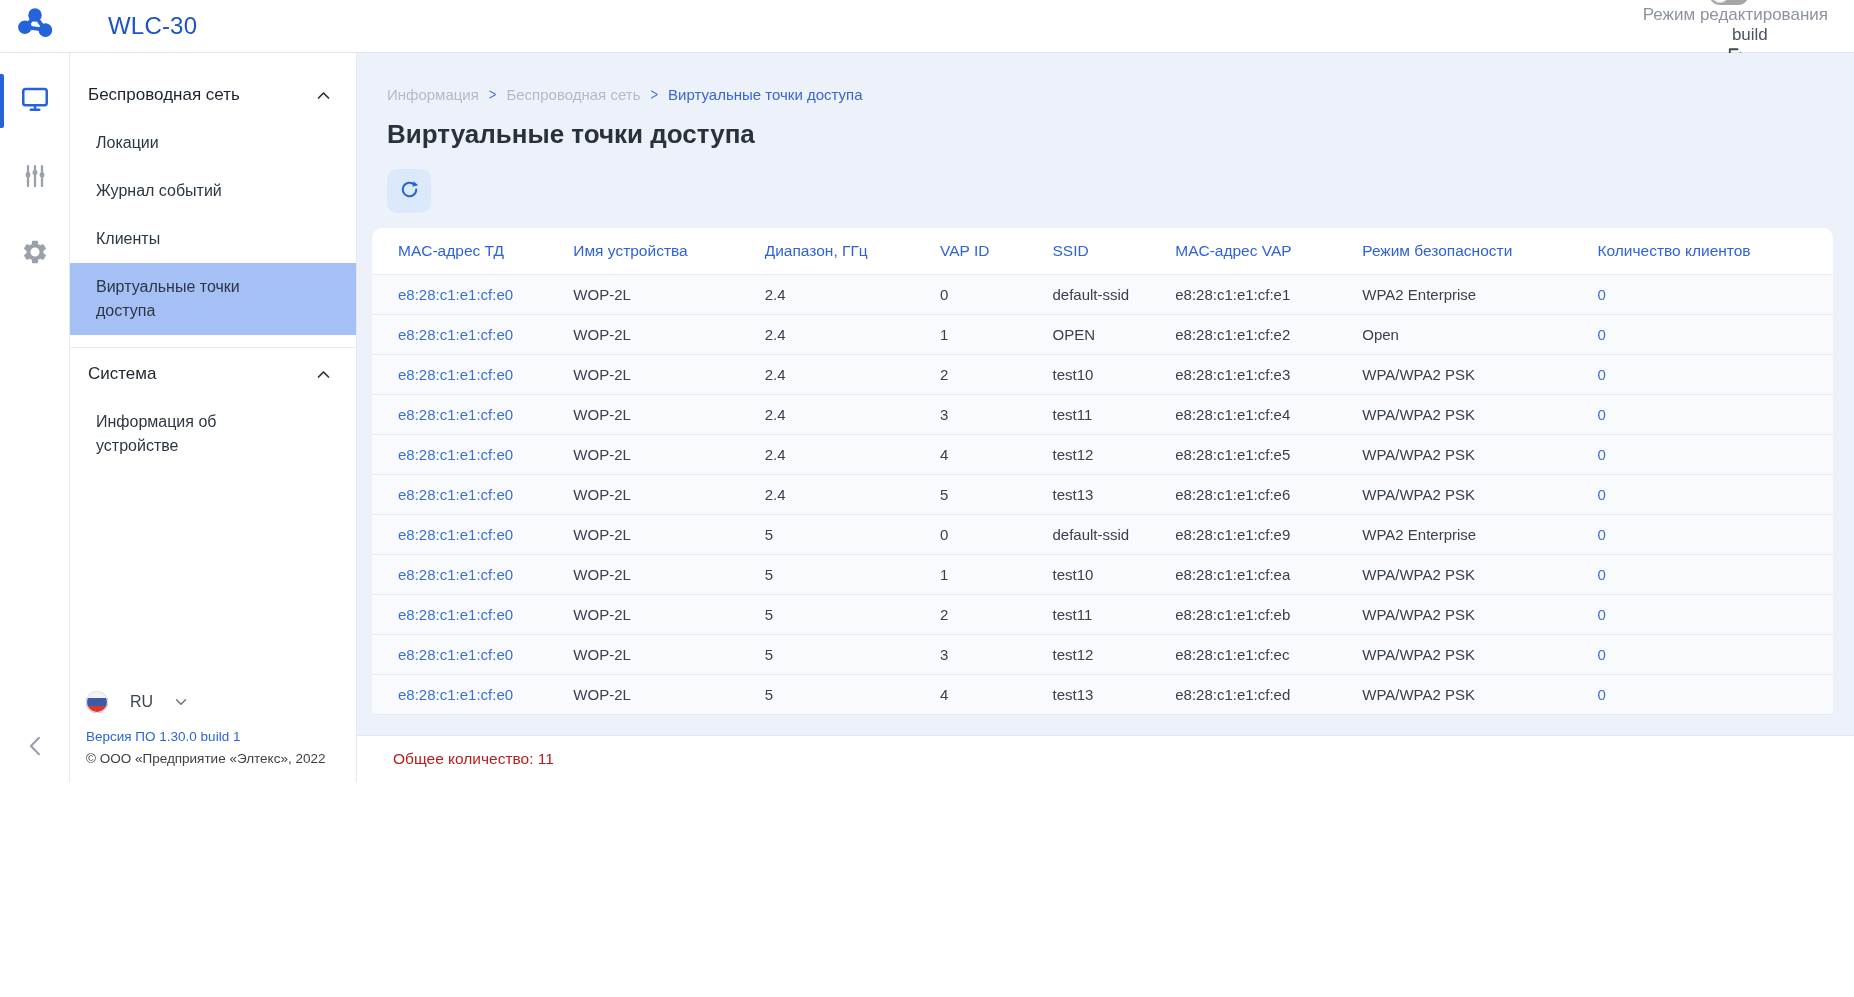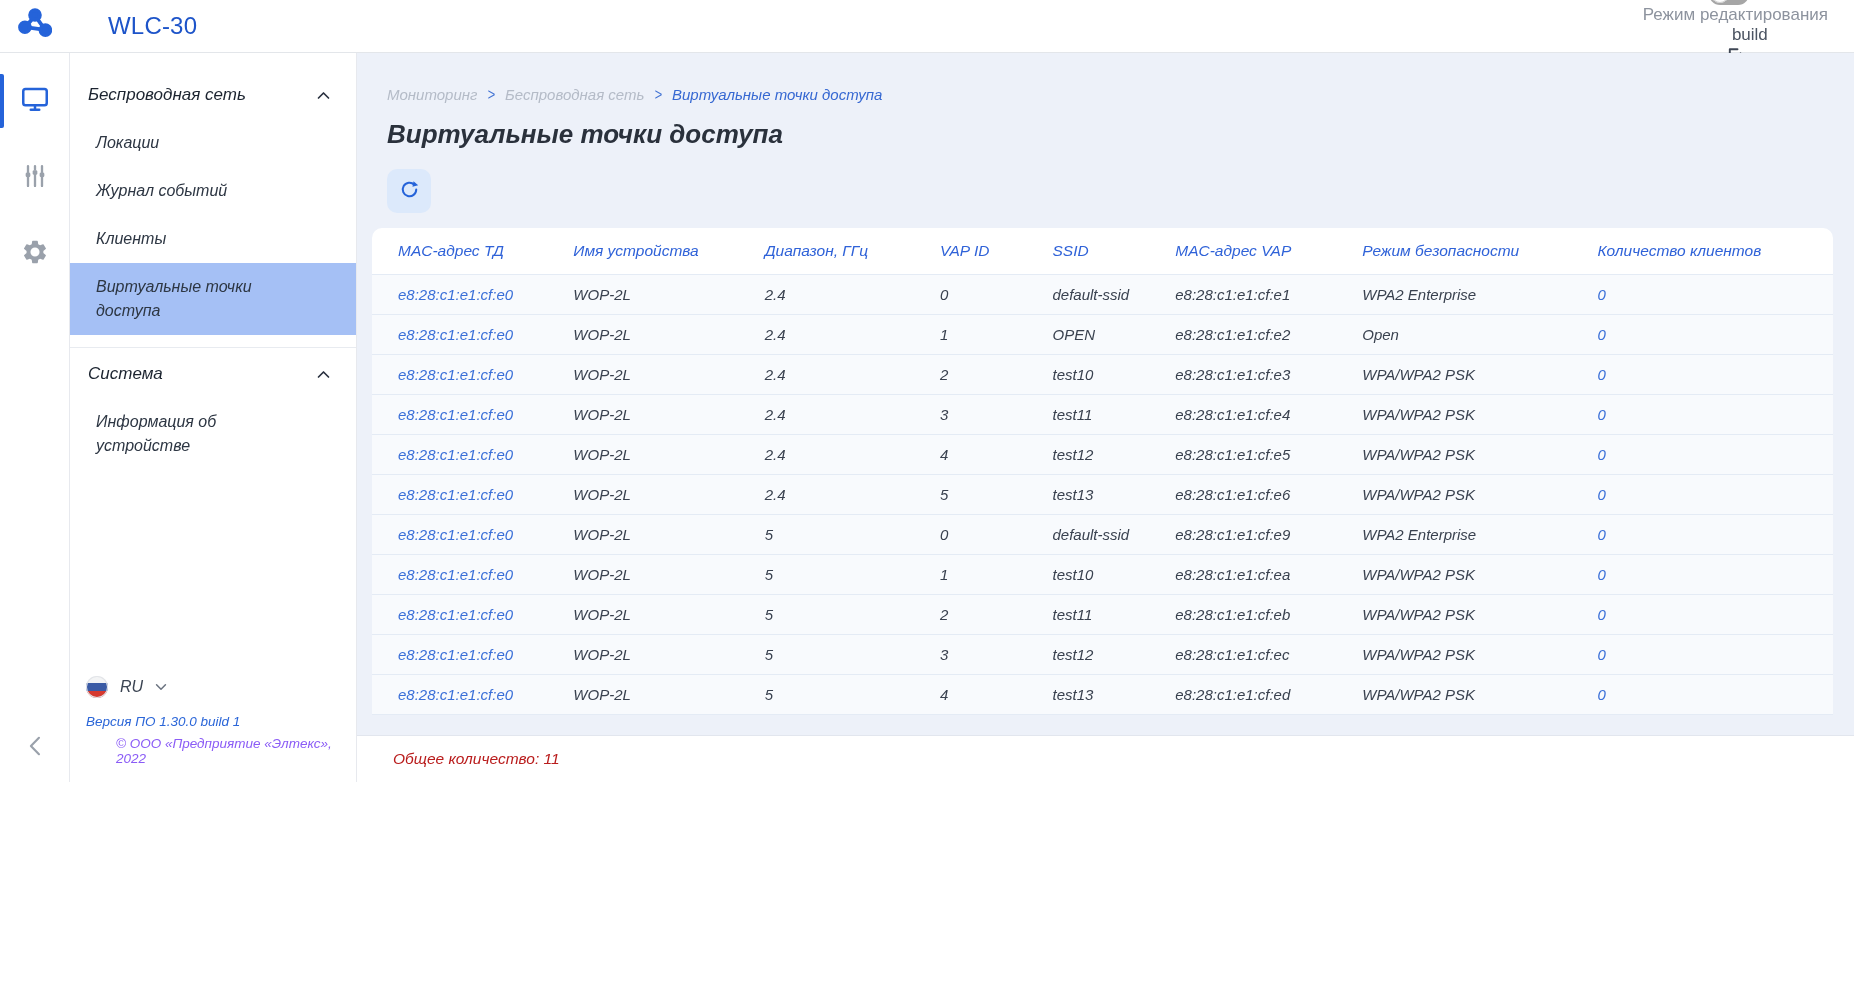--- a/index.html
+++ b/index.html
@@ -13,48 +13,48 @@
   .app-title { margin-left:38px; font-size:24px; font-weight:400; color:#1d54c9; letter-spacing:.2px; }
   .topbar-right { margin-left:auto; display:flex; align-items:center; padding-right:26px;flex-direction:column; }
   .toggle { width:40px; height:22px; border-radius:11px; background:#a6a6a6; position:relative; cursor:pointer; flex:none; }
   .toggle-knob { position:absolute; left:2px; top:2px; width:18px; height:18px; border-radius:50%;
     background:#fdfdfd; box-shadow:0 0 0 1px #cfcfcf inset; }
   .edit-label { margin-left:13px; font-size:17px; color:#8d939e; }
   .user-name { margin-left:42px; font-size:17px; color:#4b5462; }
   .logout { margin-left:12px; color:#3f4755; display:flex; align-items:center; cursor:pointer; }
 
   
-  .layout { display:flex; height:729px;font-style:italic; }
+  .layout { display:flex; height:729px; }
 
   .rail { width:70px; background:#fff; border-right:1px solid #e7e9ee;
     display:flex; flex-direction:column; align-items:center; padding-top:18px; }
   .rail-item { position:relative; width:100%; display:flex; justify-content:center;
     padding:13px 0; margin-bottom:18px; cursor:pointer; color:#9aa1ab; }
   .rail-item.active { color:#2563d9; }
   .rail-item.active::before { content:''; position:absolute; left:0; top:3px; bottom:3px;
     width:4px; background:#2563d9; border-radius:0 2px 2px 0; }
   .rail-bottom { margin-top:auto; margin-bottom:22px; cursor:pointer; color:#9aa1ab; }
 
   .sidebar { width:287px; background:#fff; border-right:1px solid #e7e9ee;
     display:flex; flex-direction:column; }
   .sections { padding-top:16px; }
   .section + .section { border-top:1px solid #e8ebf0; margin-top:12px; }
   .section-header { display:flex; justify-content:space-between; align-items:center;
     padding:16px 26px 14px 18px; font-size:17px; color:#1c2430; cursor:pointer; }
   .nav-item { padding:12px 60px 12px 26px; font-size:16px; line-height:24px; color:#2d3643;
     cursor:pointer; white-space:pre-line; }
   .nav-item.selected { background:#a5c0f5; }
   .sidebar-bottom { margin-top:auto; padding:0 16px 16px 16px; }
-  .lang-row { display:flex; align-items:center; gap:12px; padding:8px 0 16px; cursor:pointer; }
+  .lang-row { display:flex; align-items:center; gap:22px; padding:8px 0 16px; cursor:pointer; }
   .flag { width:22px; height:22px; border-radius:50%; flex:none;
     background:linear-gradient(#f3f4f5 34%, #3b5ba5 34% 66%, #d6392f 66%);
     box-shadow:0 0 0 1px #e2e4e8 inset; }
   .lang-label { font-size:16px; color:#3c4553; }
   .version { font-size:13.5px; color:#2b66d8; padding-bottom:7px; cursor:pointer; }
-  .copyright { font-size:13.5px; color:#8b5cf6;margin-left:30px; }
+  .copyright { font-size:13.5px; color:#404040; }
 
   
   .main { flex:1; min-width:0; background:#edf1f9; display:flex; flex-direction:column; }
   .content { flex:1; overflow:hidden; padding:0 36px 0 30px; }
   .breadcrumb { margin-top:33px; display:flex; align-items:center; gap:10px; font-size:15px; }
   .bc-item { color:#b4bbc7; cursor:pointer; }
   .bc-sep { color:#4273d4; font-size:13px; transform:scaleY(1.25); }
   .bc-current { color:#3668d2; }
   .page-title { margin-top:16px; font-size:26px; font-weight:600; color:#2a313c; }
   .refresh-btn { margin-top:19px; width:44px; height:44px; border-radius:10px; border:none;
@@ -190,21 +190,21 @@
         </span>
       </div>
       <div class="version">Версия ПО 1.30.0 build 1</div>
       <div class="copyright">© ООО «Предприятие «Элтекс», 2022</div>
     </div>
   </div>
 
   <div class="main">
     <div class="content">
       <div class="breadcrumb">
-          <span class="bc-item">Мониторинг</span>
+          <span class="bc-item">Информация</span>
           <span class="bc-sep">&gt;</span>
           <span class="bc-item">Беспроводная сеть</span>
           <span class="bc-sep">&gt;</span>
           <span class="bc-current">Виртуальные точки доступа</span>
         </div>
       <div class="page-title">Виртуальные точки доступа</div>
       <button class="refresh-btn">
         <span>
           <svg width="21" height="21" viewBox="0 0 24 24" fill="none">
             <path d="M19.7 12a7.7 7.7 0 1 1-2.25-5.45" stroke="#2563d9" stroke-width="2.3" stroke-linecap="round"></path>

